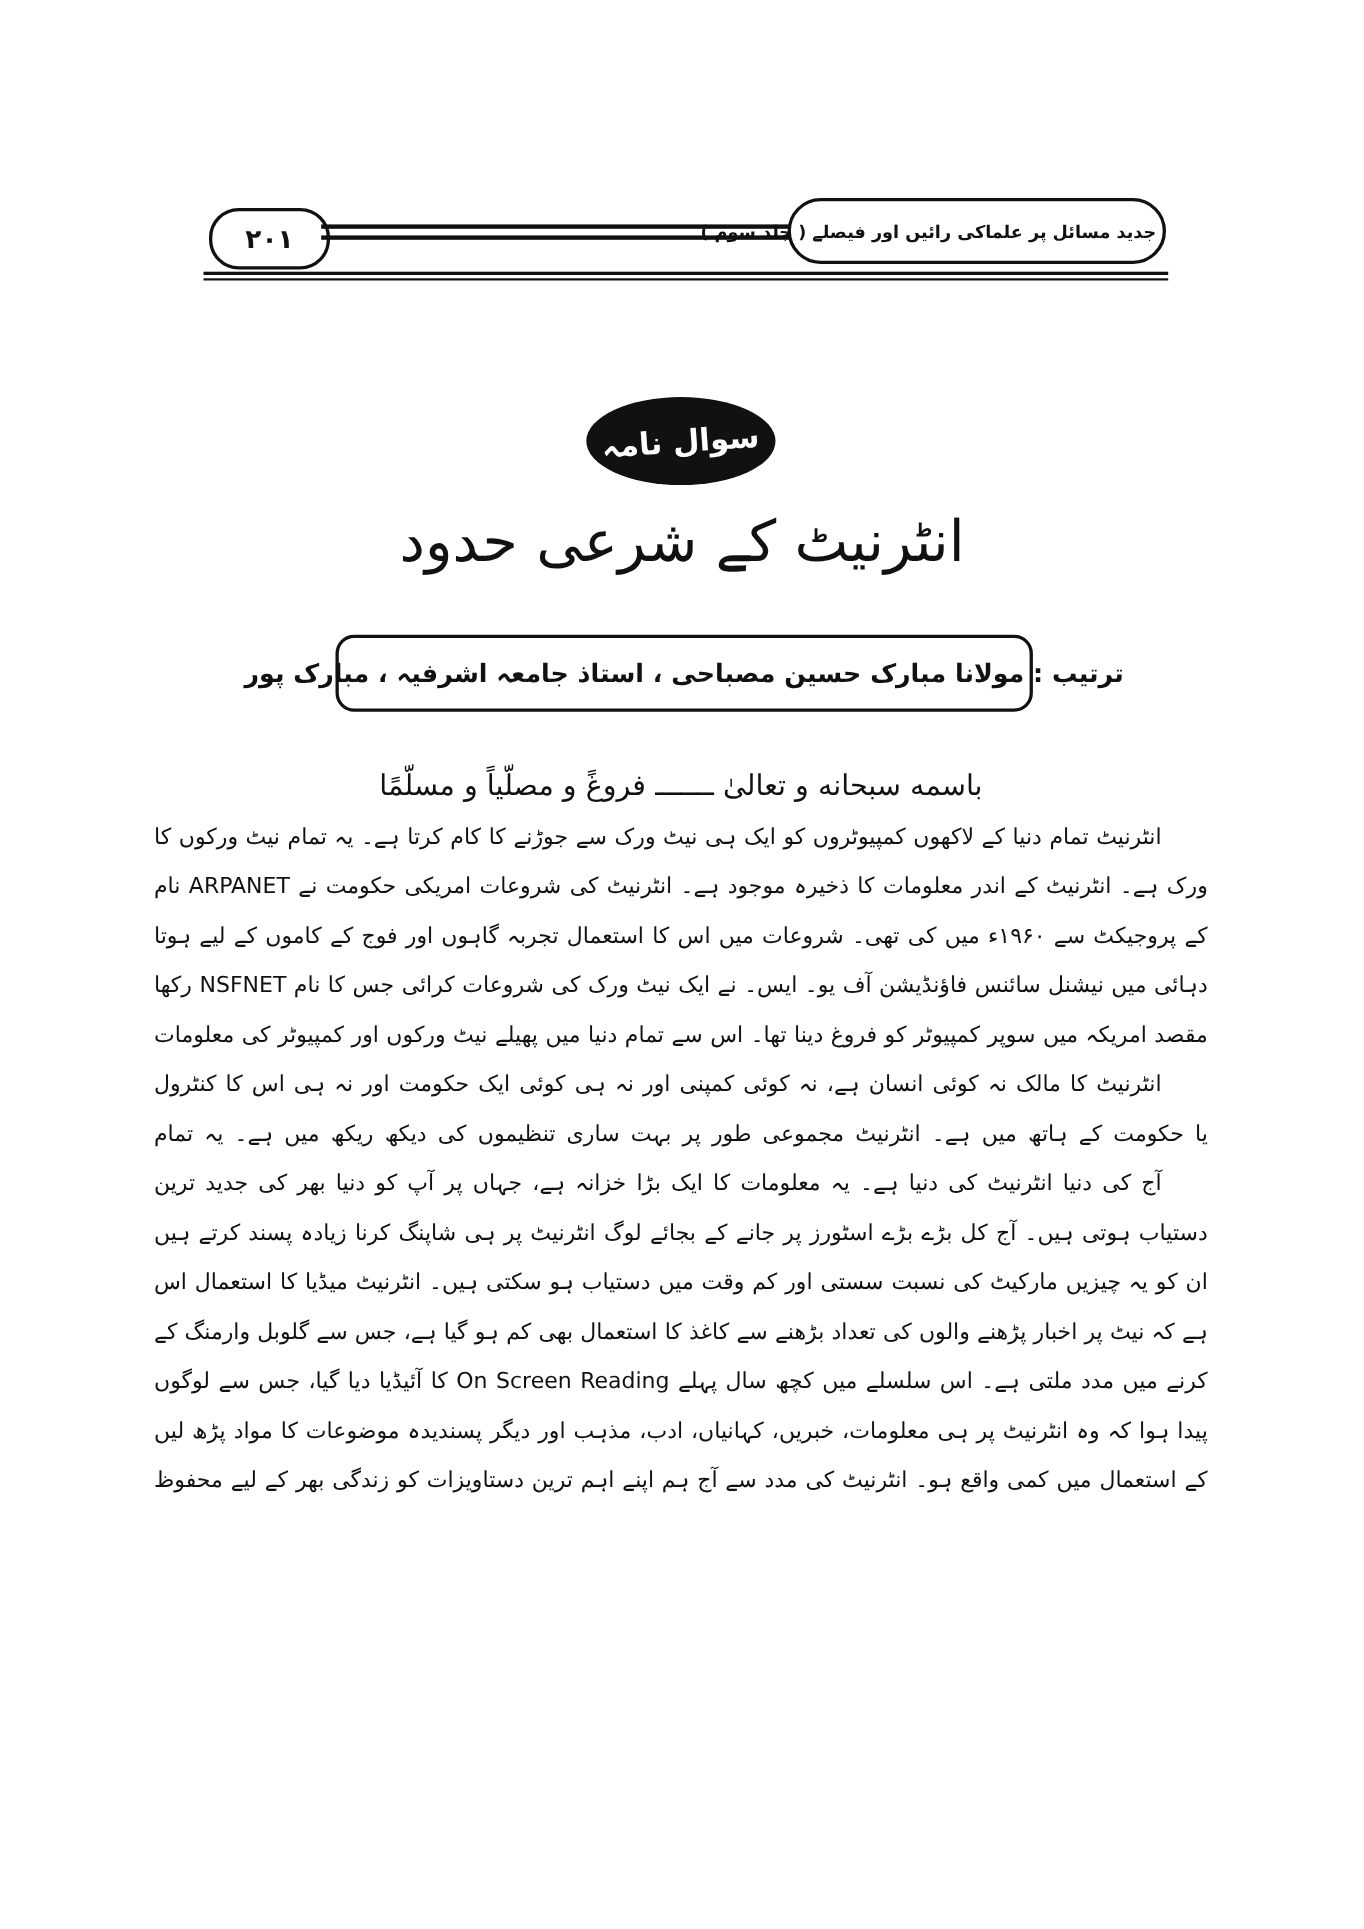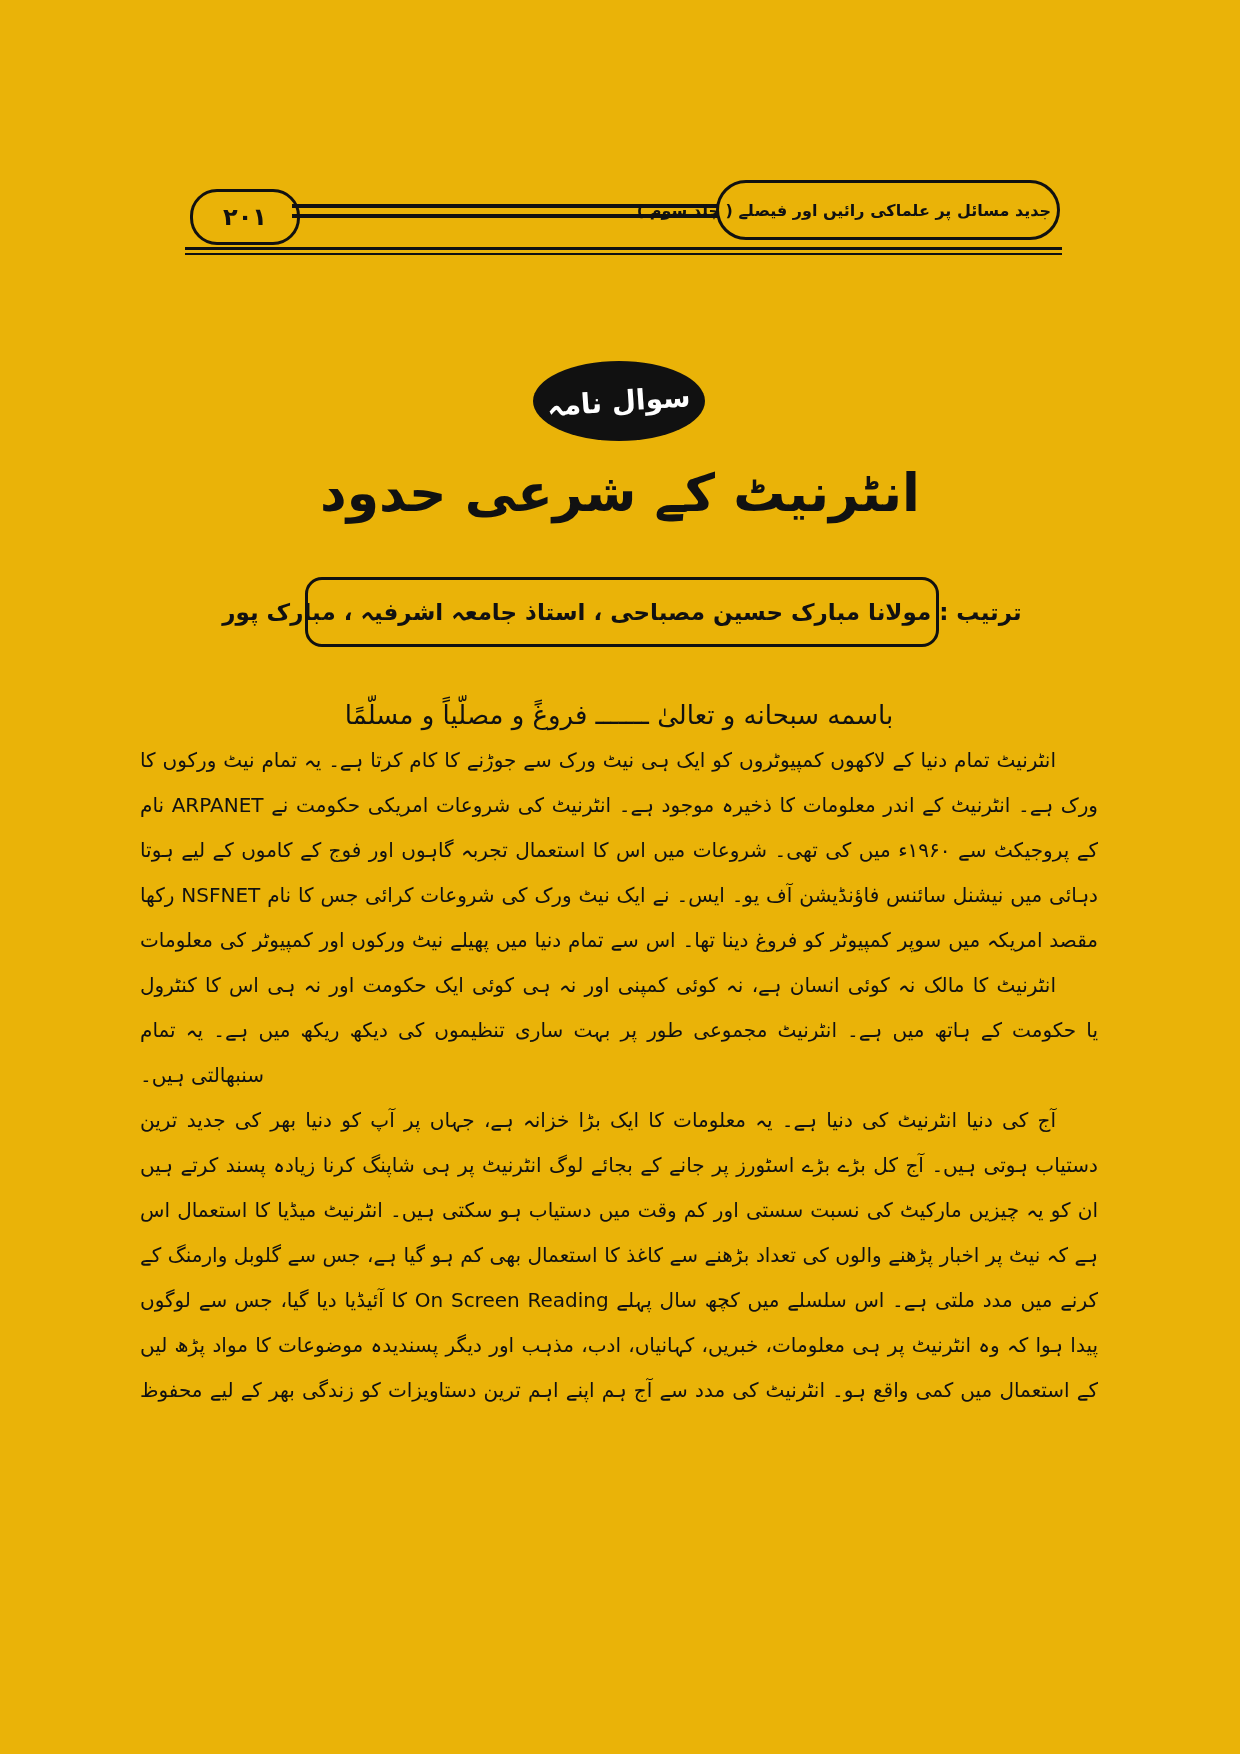--- a/index.html
+++ b/index.html
@@ -1,20 +1,20 @@
 <!DOCTYPE html>
 <html lang="ur" dir="ltr"><head>
 <meta charset="utf-8">
 <style>
   html,body{margin:0;padding:0;background:#e8e8e8;}
   .page{
     position:relative;
     width:1240px;height:1754px;
     margin:0 auto;
-    background:#eab308;
+    background:#ffffff;
     color:#111;
     font-family:"DejaVu Sans", sans-serif;
     overflow:hidden;
   }
 
   
   .page-number-pill{
     position:absolute;left:190px;top:189px;width:104px;height:50px;
     border:3px solid #111;border-radius:27px;
     display:flex;align-items:center;justify-content:center;
@@ -43,21 +43,21 @@
     display:flex;align-items:center;justify-content:center;
   }
   .section-emblem .emblem-text{
     color:#fff;font-size:28px;font-weight:bold;direction:rtl;
     transform:rotate(-4deg);letter-spacing:1px;
   }
 
   
   .doc-title{
     position:absolute;left:0;top:462px;width:1240px;
-    text-align:center;font-size:52px;font-weight:bold;direction:rtl;
+    text-align:center;font-size:52px;font-weight:normal;direction:rtl;
     line-height:1.2;
   }
 
   
   .byline-box{
     position:absolute;left:305px;top:577px;width:634px;height:70px;
     border:3px solid #111;border-radius:17px;
     display:flex;align-items:center;justify-content:center;
     font-size:23px;font-weight:bold;direction:rtl;white-space:nowrap;
     box-sizing:border-box;
@@ -107,21 +107,20 @@
   <div class="bismillah">باسمه سبحانه و تعالیٰ ـــــــ فروغً و مصلّیاً و مسلّمًا</div>
 
   <div class="body-text">
     <div class="line indent">انٹرنیٹ تمام دنیا کے لاکھوں کمپیوٹروں کو ایک ہی نیٹ ورک سے جوڑنے کا کام کرتا ہے۔ یہ تمام نیٹ ورکوں کا نیٹ</div>
     <div class="line">ورک ہے۔ انٹرنیٹ کے اندر معلومات کا ذخیرہ موجود ہے۔ انٹرنیٹ کی شروعات امریکی حکومت نے ARPANET نام</div>
     <div class="line">کے پروجیکٹ سے ۱۹۶۰ء میں کی تھی۔ شروعات میں اس کا استعمال تجربہ گاہوں اور فوج کے کاموں کے لیے ہوتا تھا۔ ۱۹۸۰ کی</div>
     <div class="line">دہائی میں نیشنل سائنس فاؤنڈیشن آف یو۔ ایس۔ نے ایک نیٹ ورک کی شروعات کرائی جس کا نام NSFNET رکھا گیا اور اس کا</div>
     <div class="line">مقصد امریکہ میں سوپر کمپیوٹر کو فروغ دینا تھا۔ اس سے تمام دنیا میں پھیلے نیٹ ورکوں اور کمپیوٹر کی معلومات کو ایک جیسے پروٹوکالس</div>
     <div class="line indent">انٹرنیٹ کا مالک نہ کوئی انسان ہے، نہ کوئی کمپنی اور نہ ہی کوئی ایک حکومت اور نہ ہی اس کا کنٹرول کسی ایک انسان، کمپنی</div>
     <div class="line">یا حکومت کے ہاتھ میں ہے۔ انٹرنیٹ مجموعی طور پر بہت ساری تنظیموں کی دیکھ ریکھ میں ہے۔ یہ تمام تنظیمیں اپنا اپنا کام بخوبی</div>
-    <div class="line tail-left">سنبھالتی ہیں۔</div>
     <div class="line indent">آج کی دنیا انٹرنیٹ کی دنیا ہے۔ یہ معلومات کا ایک بڑا خزانہ ہے، جہاں پر آپ کو دنیا بھر کی جدید ترین تحقیقات مفت میں</div>
     <div class="line">دستیاب ہوتی ہیں۔ آج کل بڑے بڑے اسٹورز پر جانے کے بجائے لوگ انٹرنیٹ پر ہی شاپنگ کرنا زیادہ پسند کرتے ہیں جہاں</div>
     <div class="line">ان کو یہ چیزیں مارکیٹ کی نسبت سستی اور کم وقت میں دستیاب ہو سکتی ہیں۔ انٹرنیٹ میڈیا کا استعمال اس لحاظ سے بھی بہت مفید</div>
     <div class="line">ہے کہ نیٹ پر اخبار پڑھنے والوں کی تعداد بڑھنے سے کاغذ کا استعمال بھی کم ہو گیا ہے، جس سے گلوبل وارمنگ کے خطرے کو کم</div>
     <div class="line">کرنے میں مدد ملتی ہے۔ اس سلسلے میں کچھ سال پہلے On Screen Reading کا آئیڈیا دیا گیا، جس سے لوگوں میں یہ شعور</div>
     <div class="line">پیدا ہوا کہ وہ انٹرنیٹ پر ہی معلومات، خبریں، کہانیاں، ادب، مذہب اور دیگر پسندیدہ موضوعات کا مواد پڑھ لیں جس سے پیپر</div>
     <div class="line">کے استعمال میں کمی واقع ہو۔ انٹرنیٹ کی مدد سے آج ہم اپنے اہم ترین دستاویزات کو زندگی بھر کے لیے محفوظ کر سکتے ہیں۔ انٹر</div>
   </div>
 
 </div>

